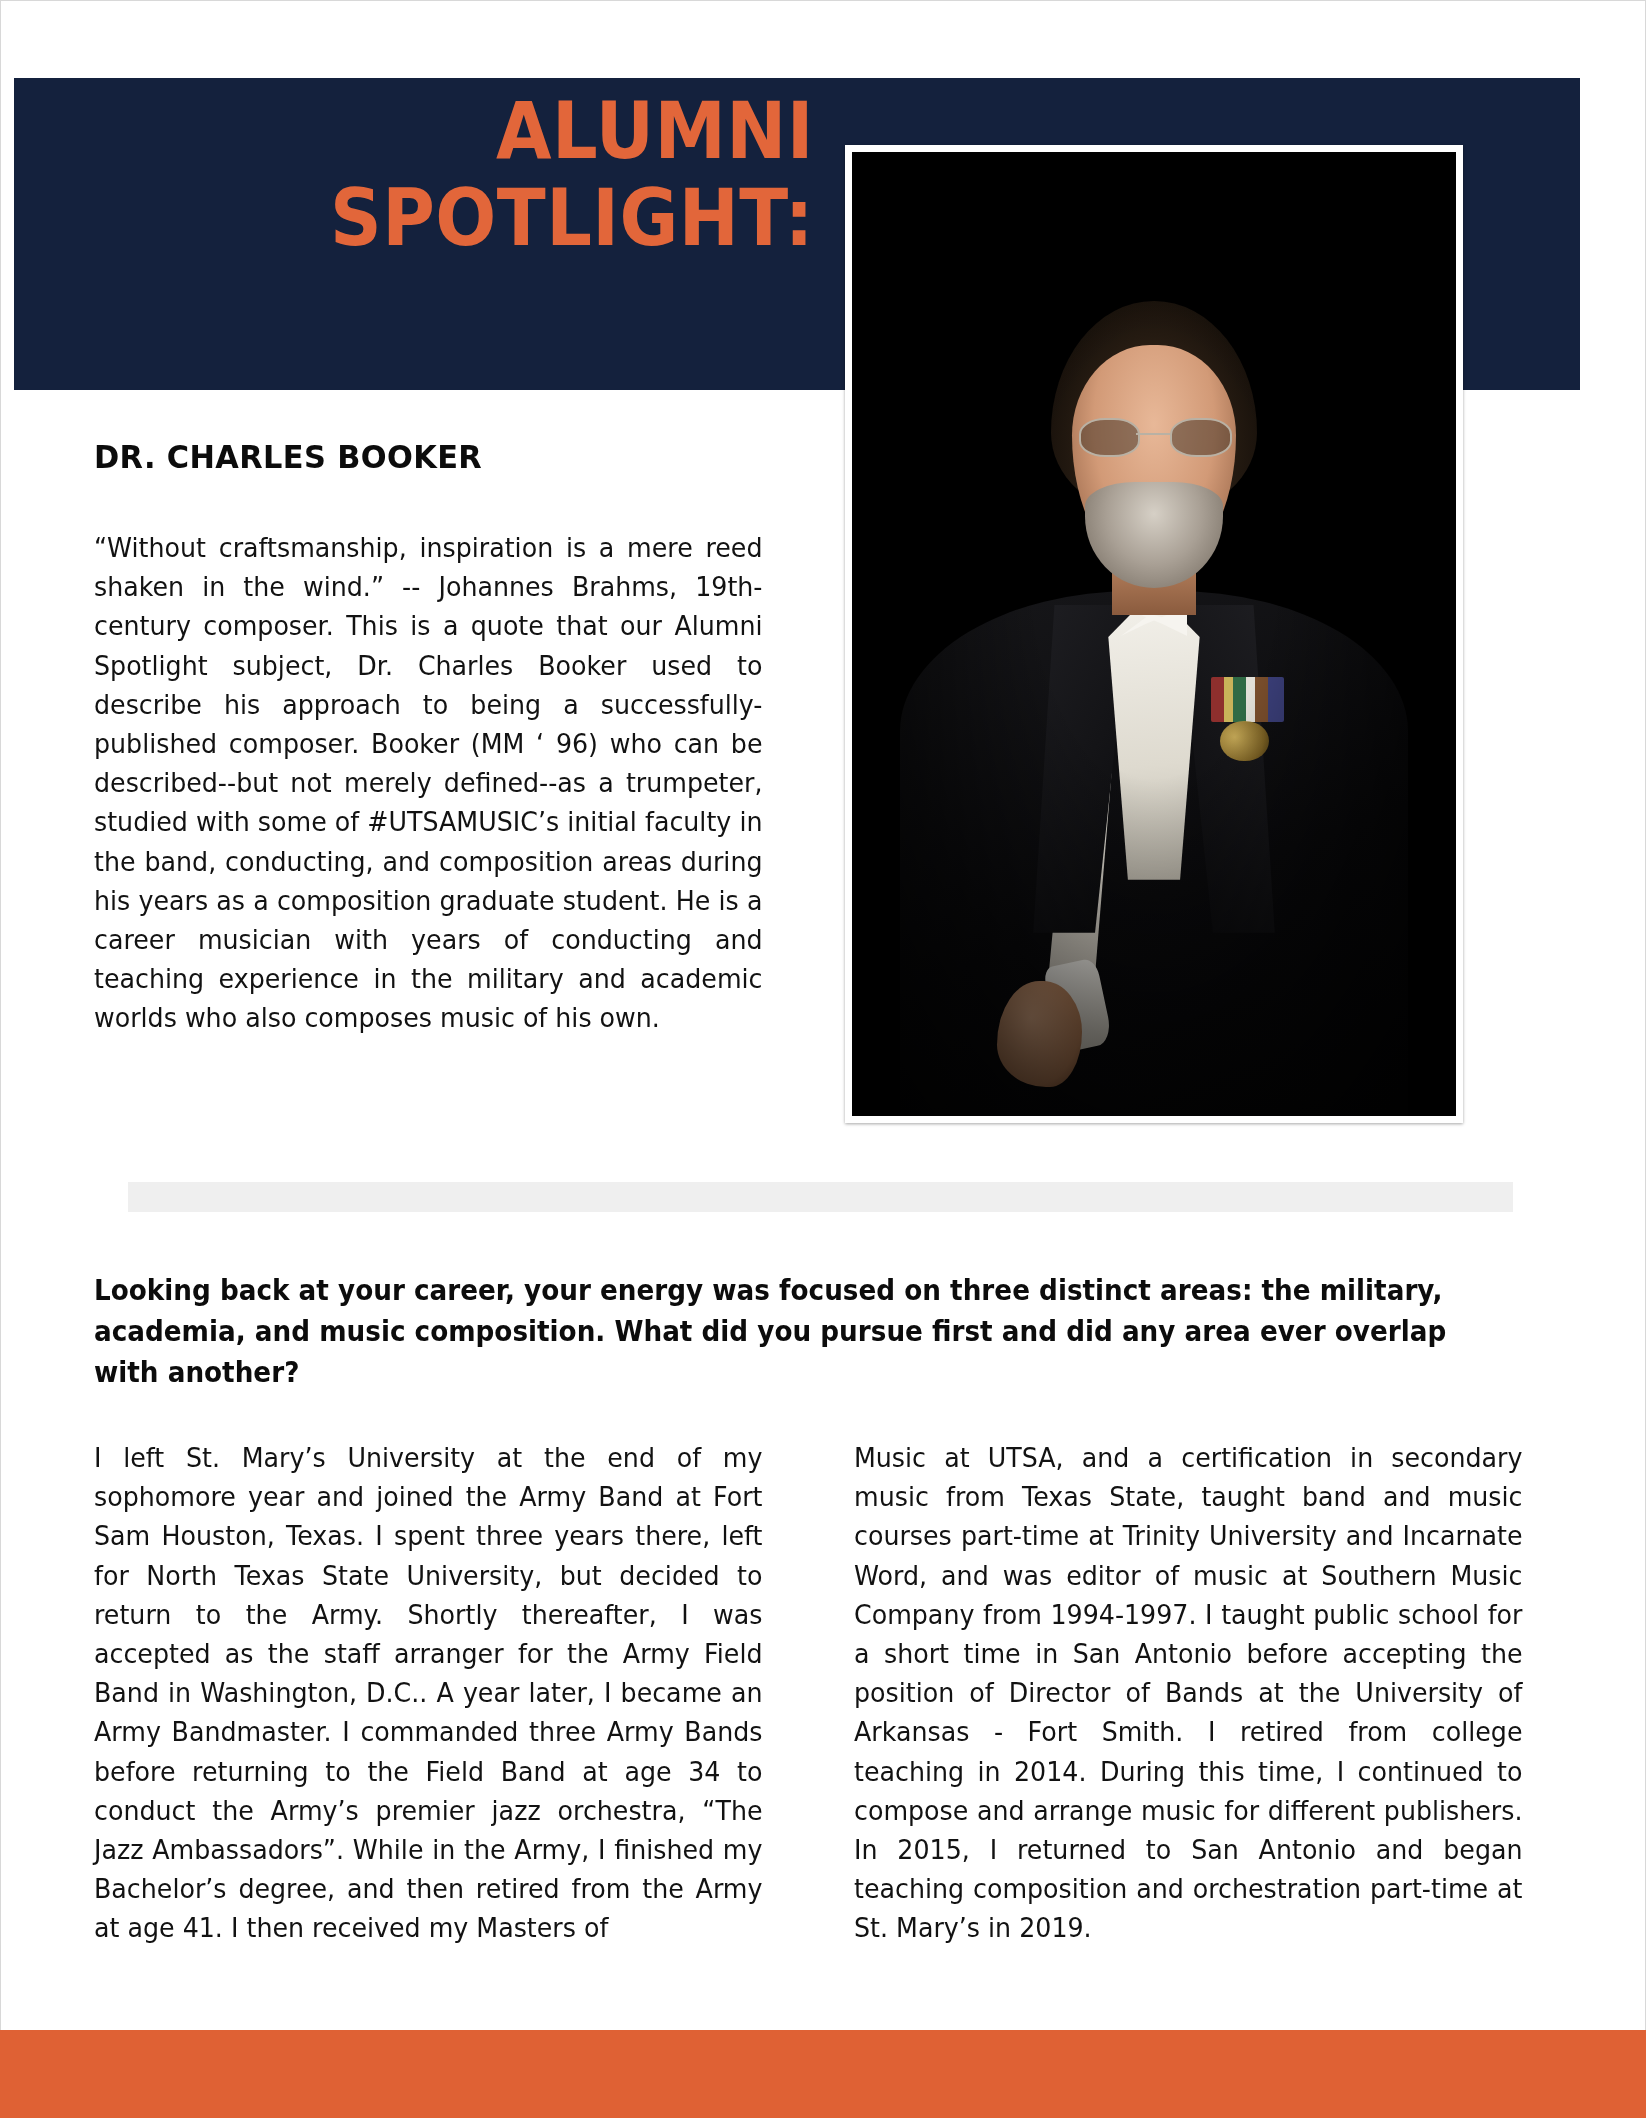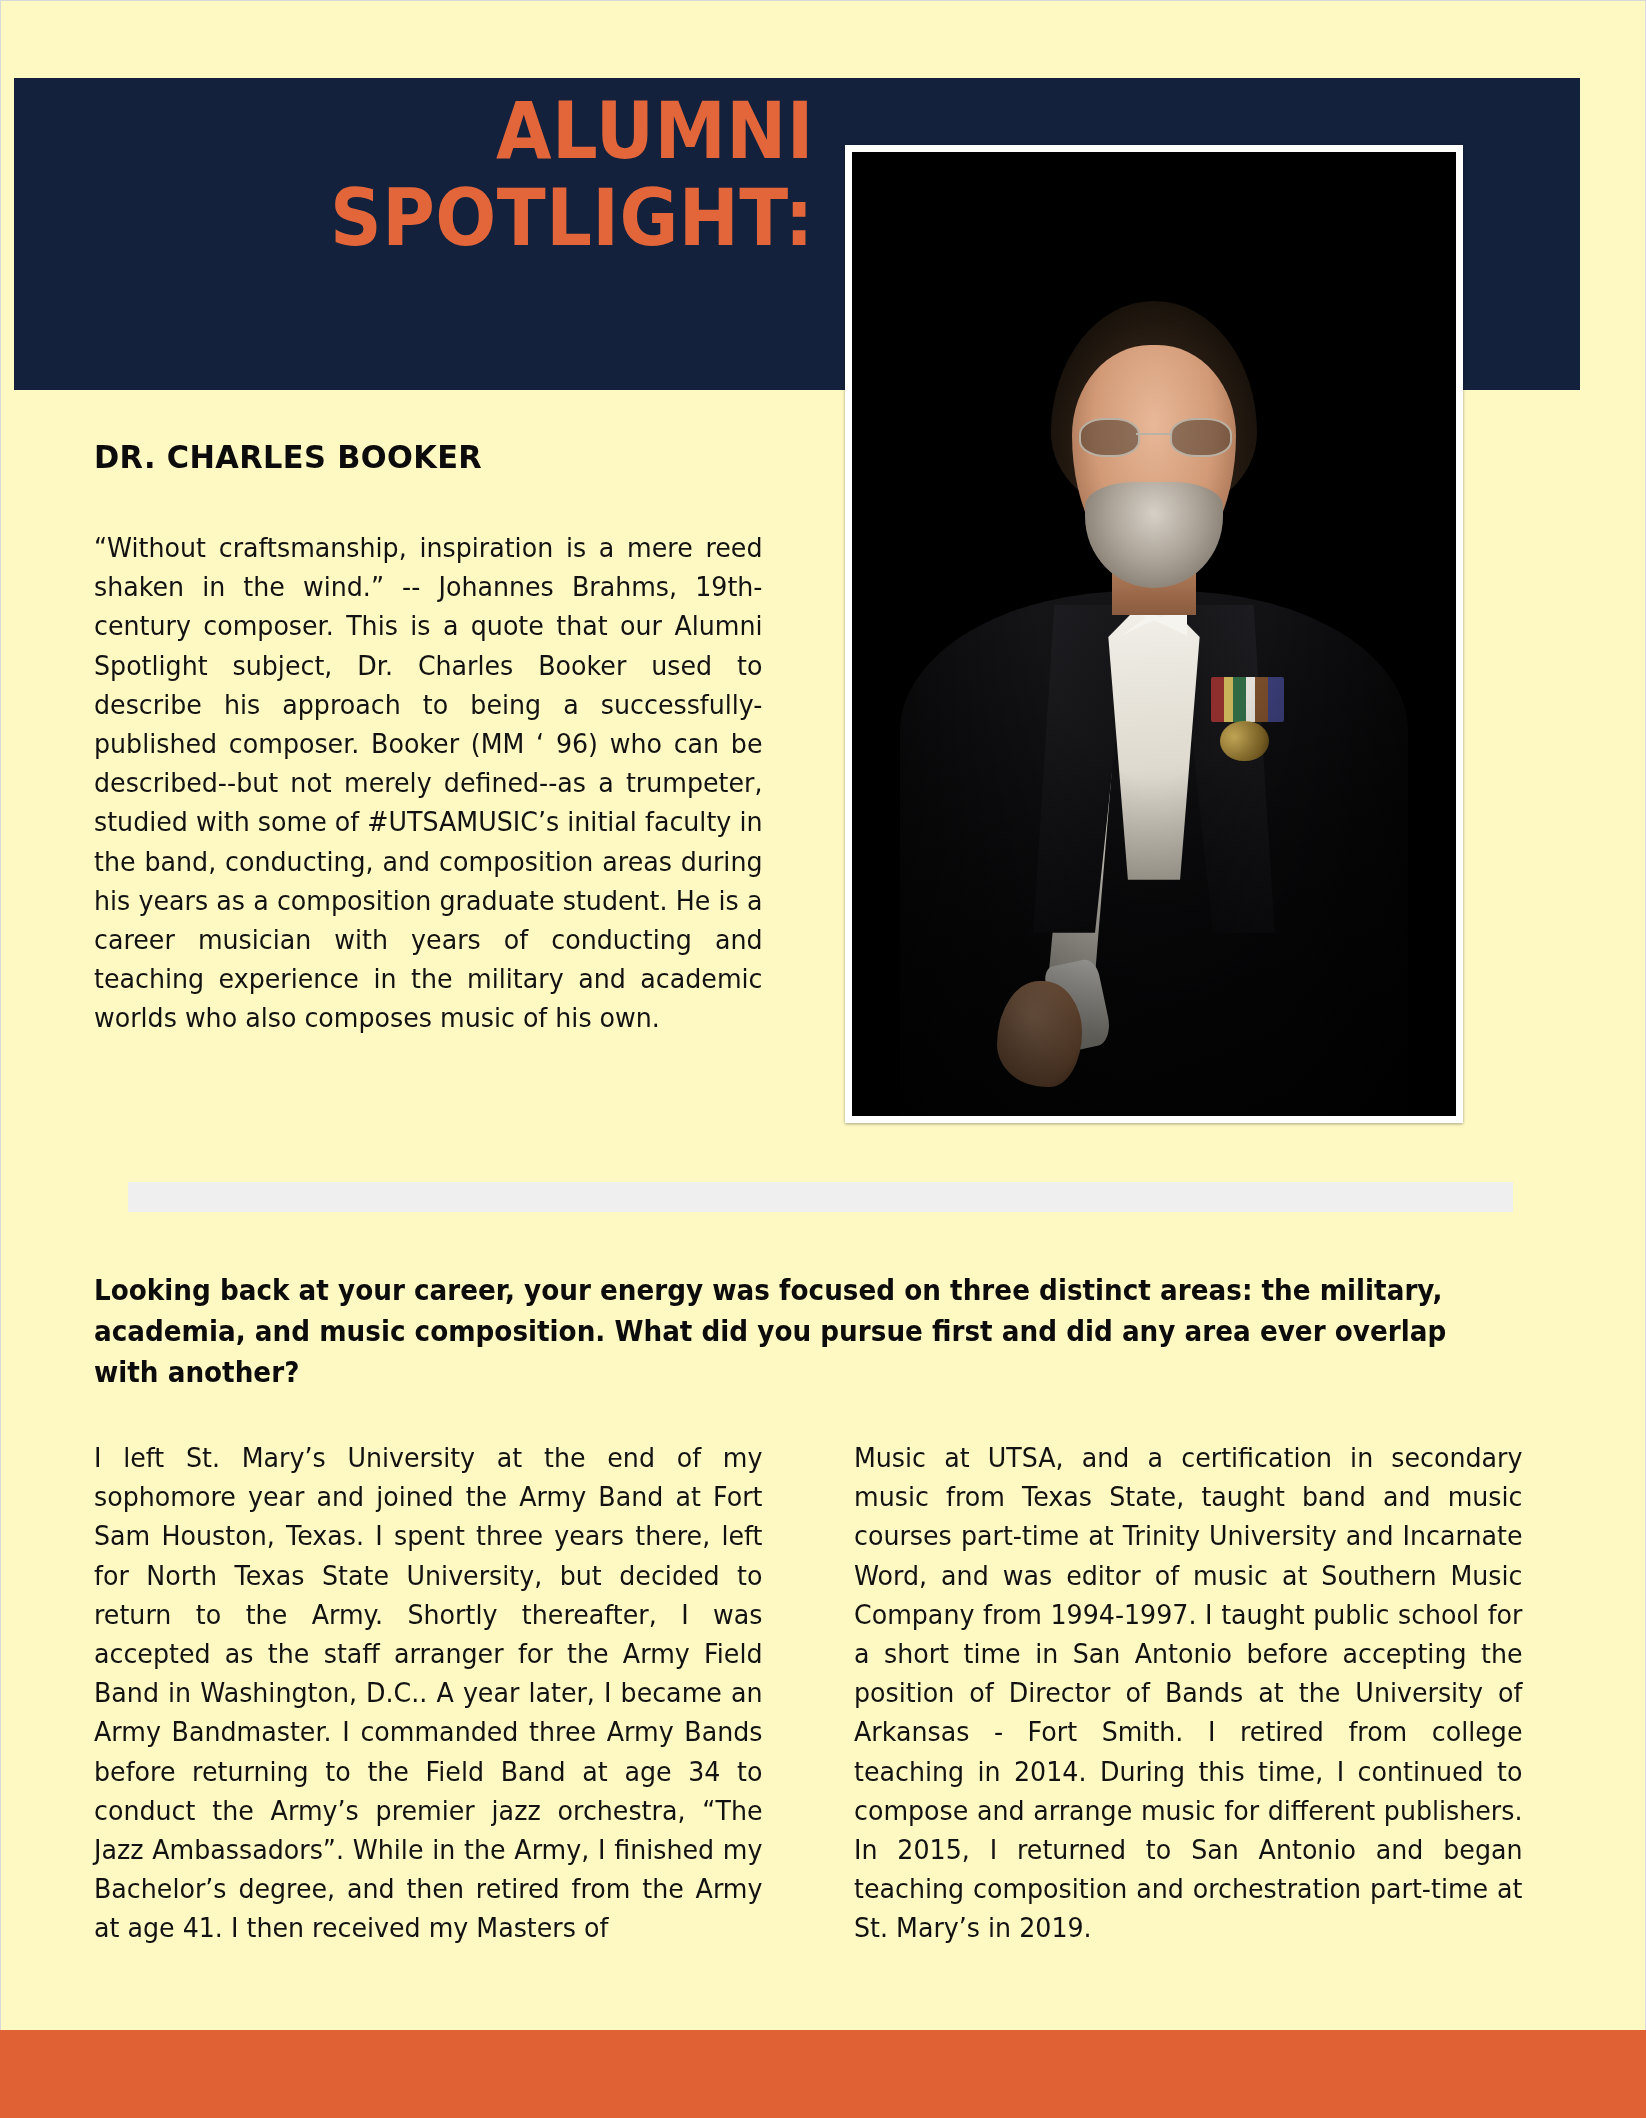--- a/index.html
+++ b/index.html
@@ -7,21 +7,21 @@
     padding: 0;
     background: #8d8d8d;
   }
   body {
     font-family: "DejaVu Sans", sans-serif;
   }
   .page {
     position: relative;
     width: 1646px;
     height: 2118px;
-    background: #fef9c3;
+    background: #ffffff;
     overflow: hidden;
     box-sizing: border-box;
     padding-left: 25px;
   }
   .page-edge {
     position: absolute;
     left: 0; top: 0;
     width: 1646px;
     height: 2118px;
     border: 1px solid #d8d8d8;

